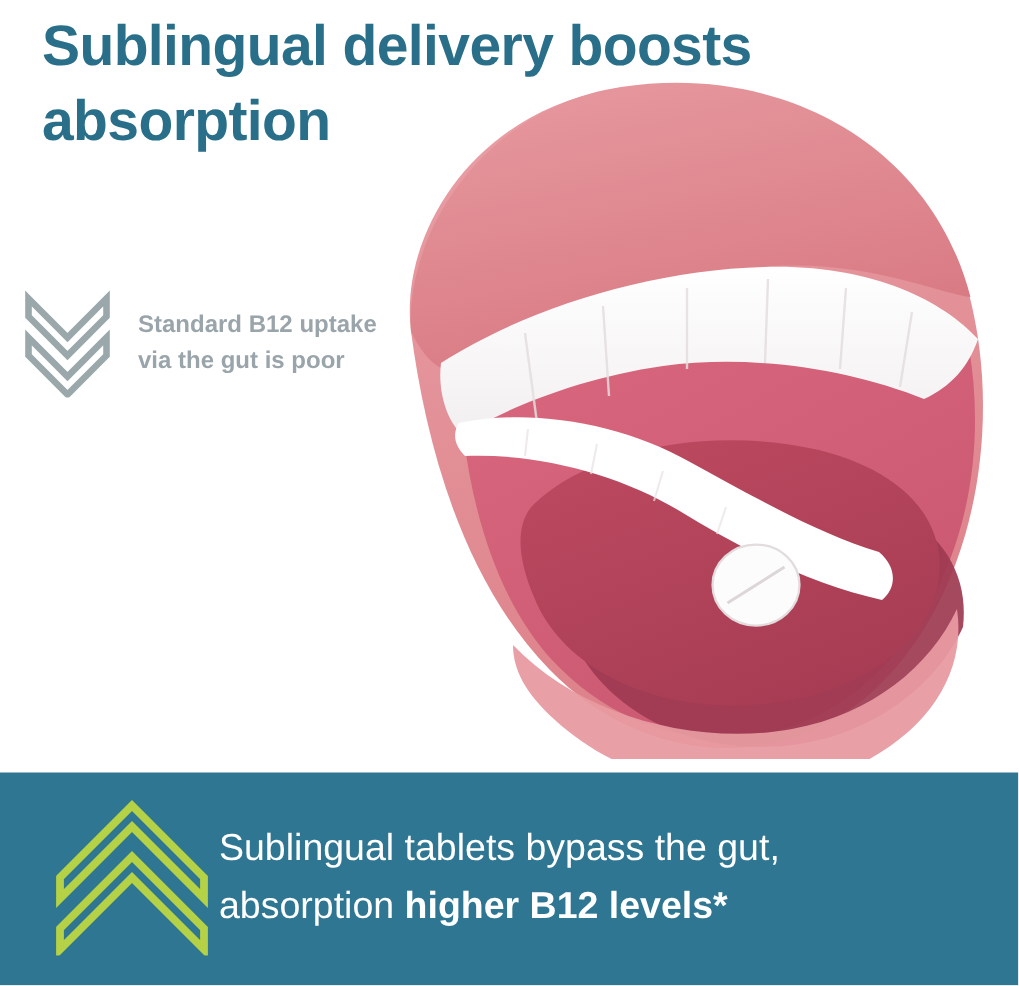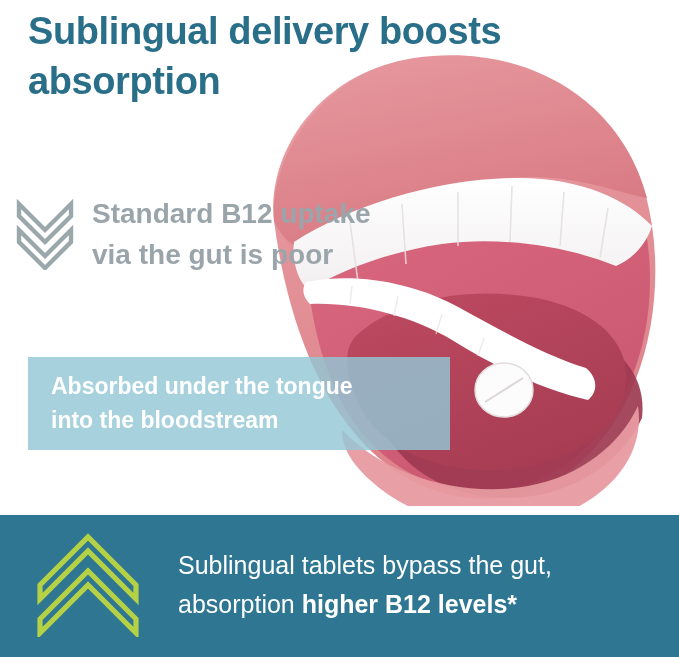--- a/index.html
+++ b/index.html
@@ -48,21 +48,21 @@
     left: 14px;
     top: 193px;
     display: flex;
     align-items: center;
     gap: 16px;
   }
   .chev-down-icon { width: 62px; height: 72px; flex: none; }
   .chev-down-icon svg { display: block; }
   .uptake-text {
     color: #9aa5ab;
-    font-size: 28px;
+    font-size: 16px;
     font-weight: bold;
     line-height: 1.48;
     white-space: pre-line;
   }
 
   
   .callout {
     position: absolute;
     left: 28px;
     top: 357px;
@@ -90,21 +90,21 @@
     width: 679px;
     height: 142px;
     background: #2e7691;
   }
   .banner-inner {
     position: absolute;
     left: 34px;
     top: 18px;
     display: flex;
     align-items: center;
-    gap: 36px;
+    gap: 4px;
   }
   .chev-up-icon { width: 108px; height: 104px; flex: none; }
   .chev-up-icon svg { display: block; }
   .banner-text {
     color: #ffffff;
     font-size: 25px;
     line-height: 1.56;
   }
   .banner-text .bold { font-weight: bold; margin-top: 16px; }
 </style>
@@ -202,24 +202,20 @@
         <g fill="none" stroke="#9aa8ab" stroke-width="4.4" stroke-linejoin="miter">
           <path d="M5 6 L31 32 L57 6 L57 18 L31 44 L5 18 Z"></path>
           <path d="M5 32 L31 58 L57 32 L57 44 L31 70 L5 44 Z"></path>
         </g>
       </svg>
     </span>
     <span class="uptake-text">Standard B12 uptake
 via the gut is poor</span>
   </div>
 
-  <div class="callout">
-    <span class="callout-text">Absorbed under the tongue
-into the bloodstream</span>
-  </div>
 
   <div class="banner">
     <div class="banner-inner">
       <span class="chev-up-icon">
         <svg viewBox="0 0 108 104" xmlns="http://www.w3.org/2000/svg">
           <g fill="none" stroke="#b5d145" stroke-width="5.2" stroke-linejoin="miter">
             <path d="M6 52 L54 4 L102 52 L102 66 L54 18 L6 66 Z"></path>
             <path d="M6 86 L54 38 L102 86 L102 100 L54 52 L6 100 Z"></path>
           </g>
         </svg>

